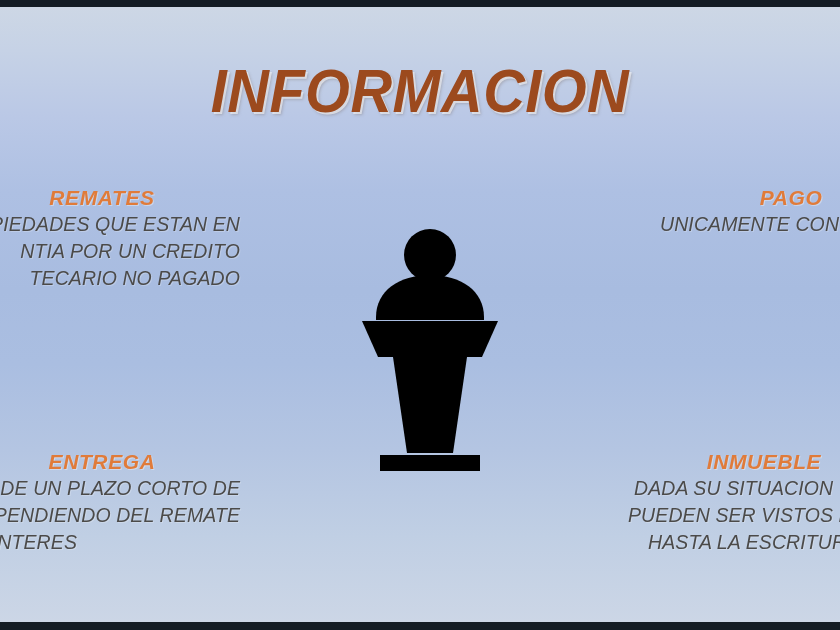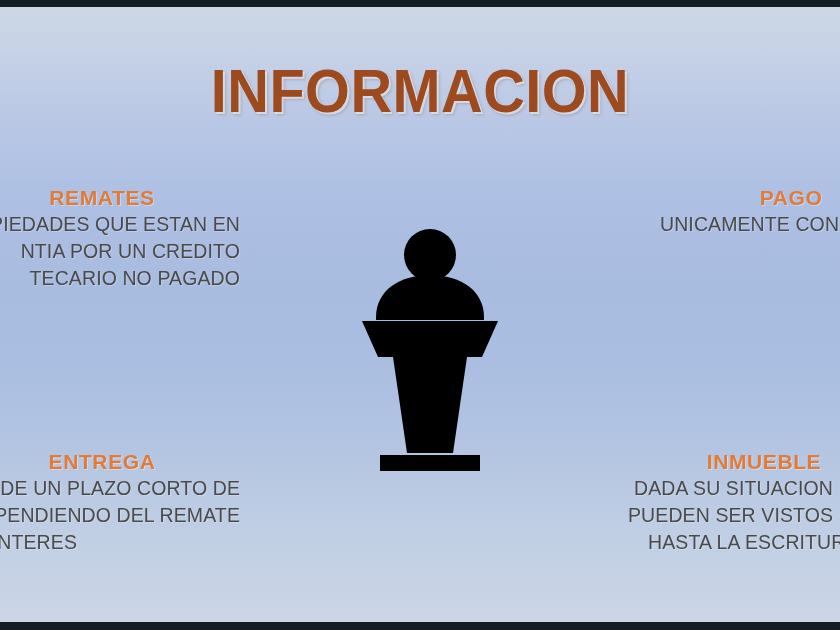--- a/index.html
+++ b/index.html
@@ -48,20 +48,21 @@
       #c6d2e6 7%,
       #bac8e6 18%,
       #aec0e3 30%,
       #a8bce0 46%,
       #aabee1 58%,
       #b4c5e2 72%,
       #c0cfe4 86%,
       #ccd6e6 100%
     );
     overflow: hidden;
+    font-style: italic;
   }
 
   
   .title {
     position: absolute;
     left: 0; top: 48px;
     width: 840px;
     text-align: center;
     font-family: "Liberation Sans Narrow", "Liberation Sans", sans-serif;
     font-size: 62px;

